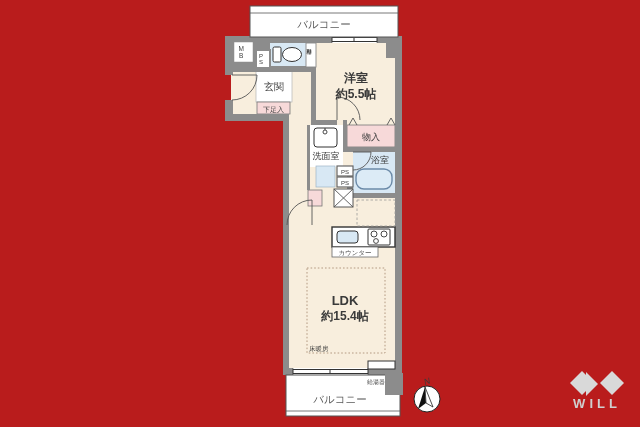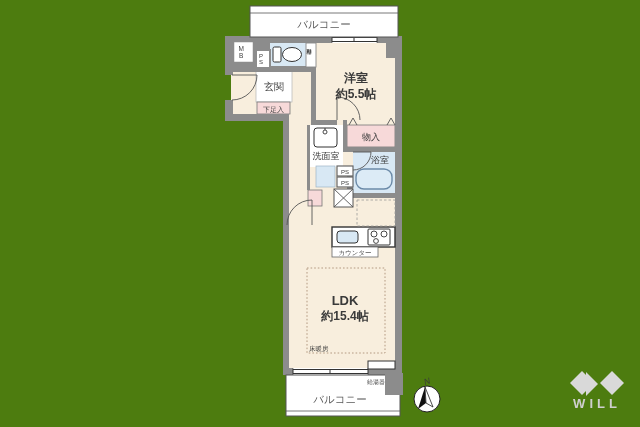--- a/index.html
+++ b/index.html
@@ -1,16 +1,16 @@
 <!DOCTYPE html>
 <html><head>
 <meta charset="utf-8">
 <style>
   html,body{margin:0;padding:0;background:#ffffff;}
-  .stage{position:relative;width:640px;height:427px;background:#4d7c0f;overflow:hidden;
+  .stage{position:relative;width:640px;height:427px;background:#b91c1c;overflow:hidden;
          font-family:"Liberation Sans","DejaVu Sans",sans-serif;}
   svg{display:block}
   text{font-family:"Liberation Sans","DejaVu Sans",sans-serif;fill:#3a3a3a;}
   .vtext{writing-mode:vertical-rl;text-orientation:upright;}
   .roomlabel{font-weight:bold;}
   .graylabel{fill:#5a5a5a;}
   .tinylabel{fill:#444;}
   .logotext{fill:#cfcfcf;font-weight:bold;letter-spacing:4px;font-size:13px;}
 </style>
 </head>

